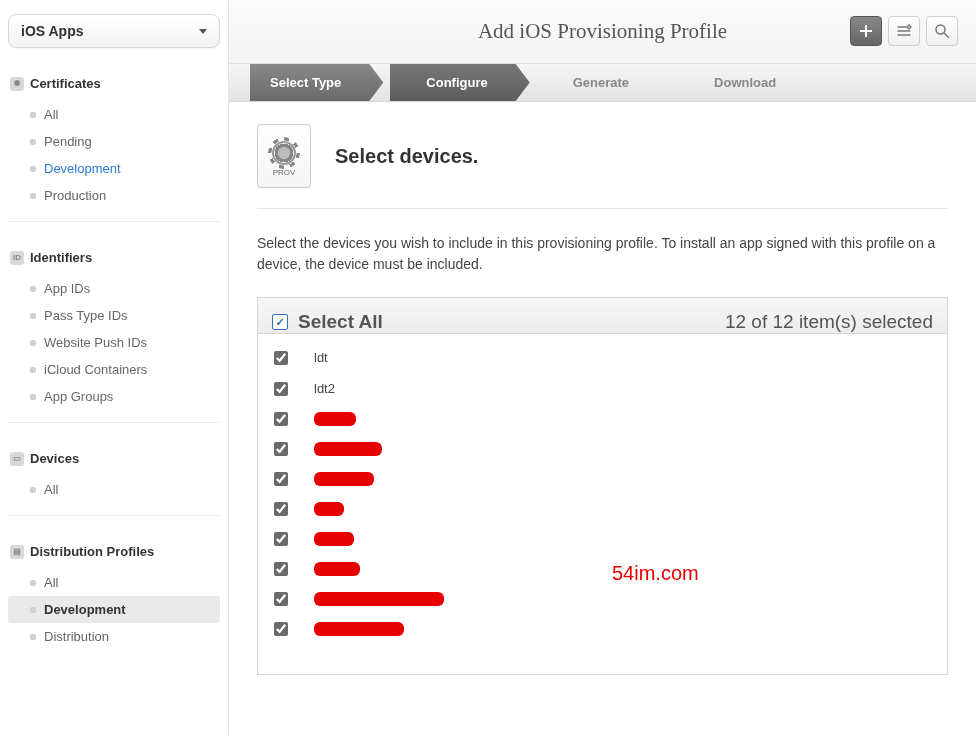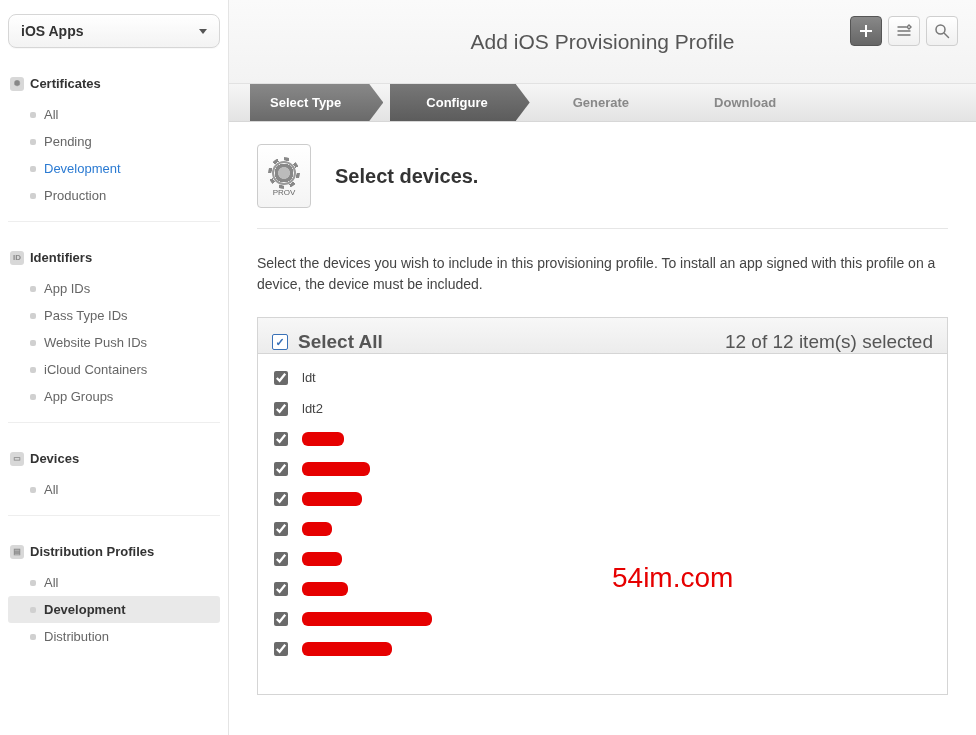--- a/index.html
+++ b/index.html
@@ -78,27 +78,28 @@
   }
   .sb-divider {
     border: none;
     border-top: 1px solid #eee;
     margin: 12px 0 0 0;
   }
 
   
   .main { flex: 1; display: flex; flex-direction: column; background:#fbfbfb; }
   .titlebar {
-    height: 84px;
+    height: 64px;
     display: flex;
     align-items: center;
     justify-content: center;
     position: relative;
     background: linear-gradient(#fafafa,#f3f3f3);
     border-bottom: 1px solid #e2e2e2;
+    font-family: Liberation Serif, serif;
   }
   .page-title {
     font-size: 21px;
     color: #555;
     font-weight: 400;
   }
   .title-actions {
     position: absolute;
     right: 18px;
     top: 16px;
@@ -177,31 +178,31 @@
   .dev-header{
     height:36px;background:linear-gradient(#f7f7f7,#ececec);
     display:flex;align-items:flex-end;justify-content:space-between;
     padding:0 14px;font-size:19px;color:#555;border-bottom:1px solid #d5d5d5;
   }
   .dev-header .left{display:flex;align-items:center;gap:10px;font-weight:bold;}
   .dev-list{
     height:340px;overflow-y:scroll;padding:8px 0;
   }
   .dev-row{
-    display:flex;align-items:center;gap:14px;
+    display:flex;align-items:center;gap:26px;
     padding:8px 16px;font-size:13px;color:#444;
   }
   .dev-row input[type=checkbox]{width:14px;height:14px;}
   .redact{
     display:inline-block;height:14px;border-radius:6px;
     background:#e60000;
   }
   .watermark{
     position:absolute;
-    color:#e60000;font-size:28px;
+    color:#e60000;font-size:20px;
     left:612px;top:562px;
     pointer-events:none;
   }
   
   input[type=checkbox]{accent-color:#6a6a6a;}
   .select-all-cb{
     width:16px;height:16px;border:1px solid #3971b7;background:#fff;
     display:flex;align-items:center;justify-content:center;border-radius:2px;
   }
   .select-all-cb::after{

